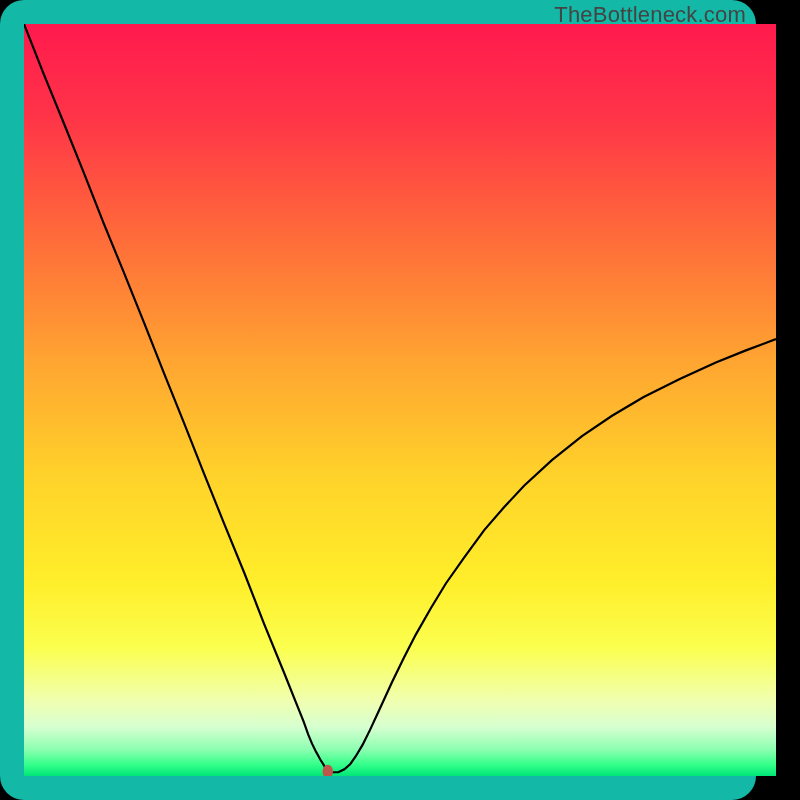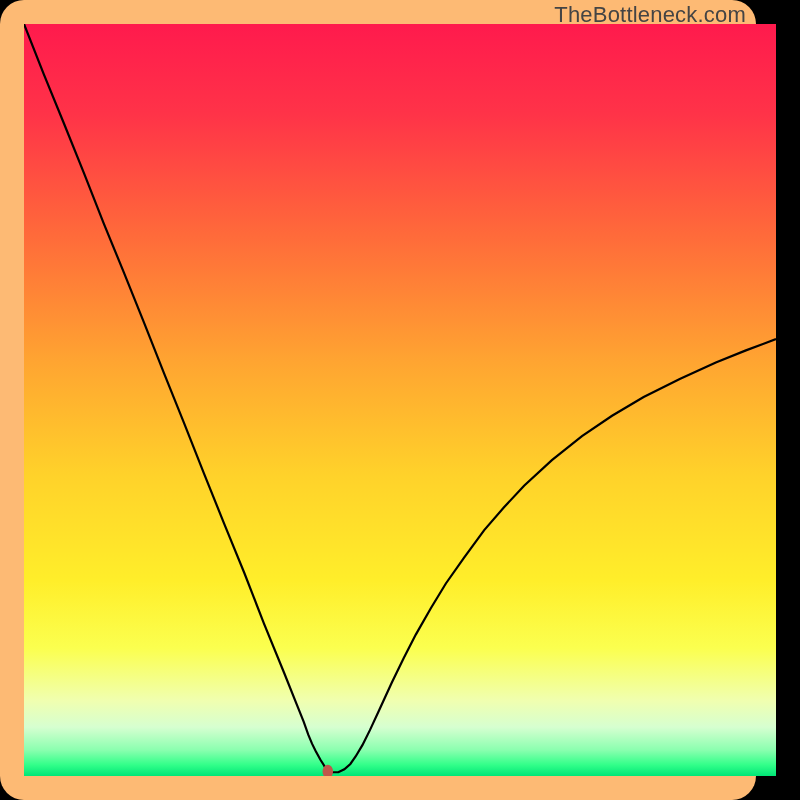--- a/index.html
+++ b/index.html
@@ -8,21 +8,21 @@
     width: 800px;
     height: 800px;
     overflow: hidden;
     background: #000;
     font-family: Arial, Helvetica, sans-serif;
   }
   .container {
     position: relative;
     width: 756px;
     height: 800px;
-    background: #fdba74;
+    background: #14b8a6;
     border-radius: 24px;
   }
   .plot-area {
     position: absolute;
     left: 24px;
     top: 24px;
     width: 752px;
     height: 752px;
     overflow: hidden;
   }

